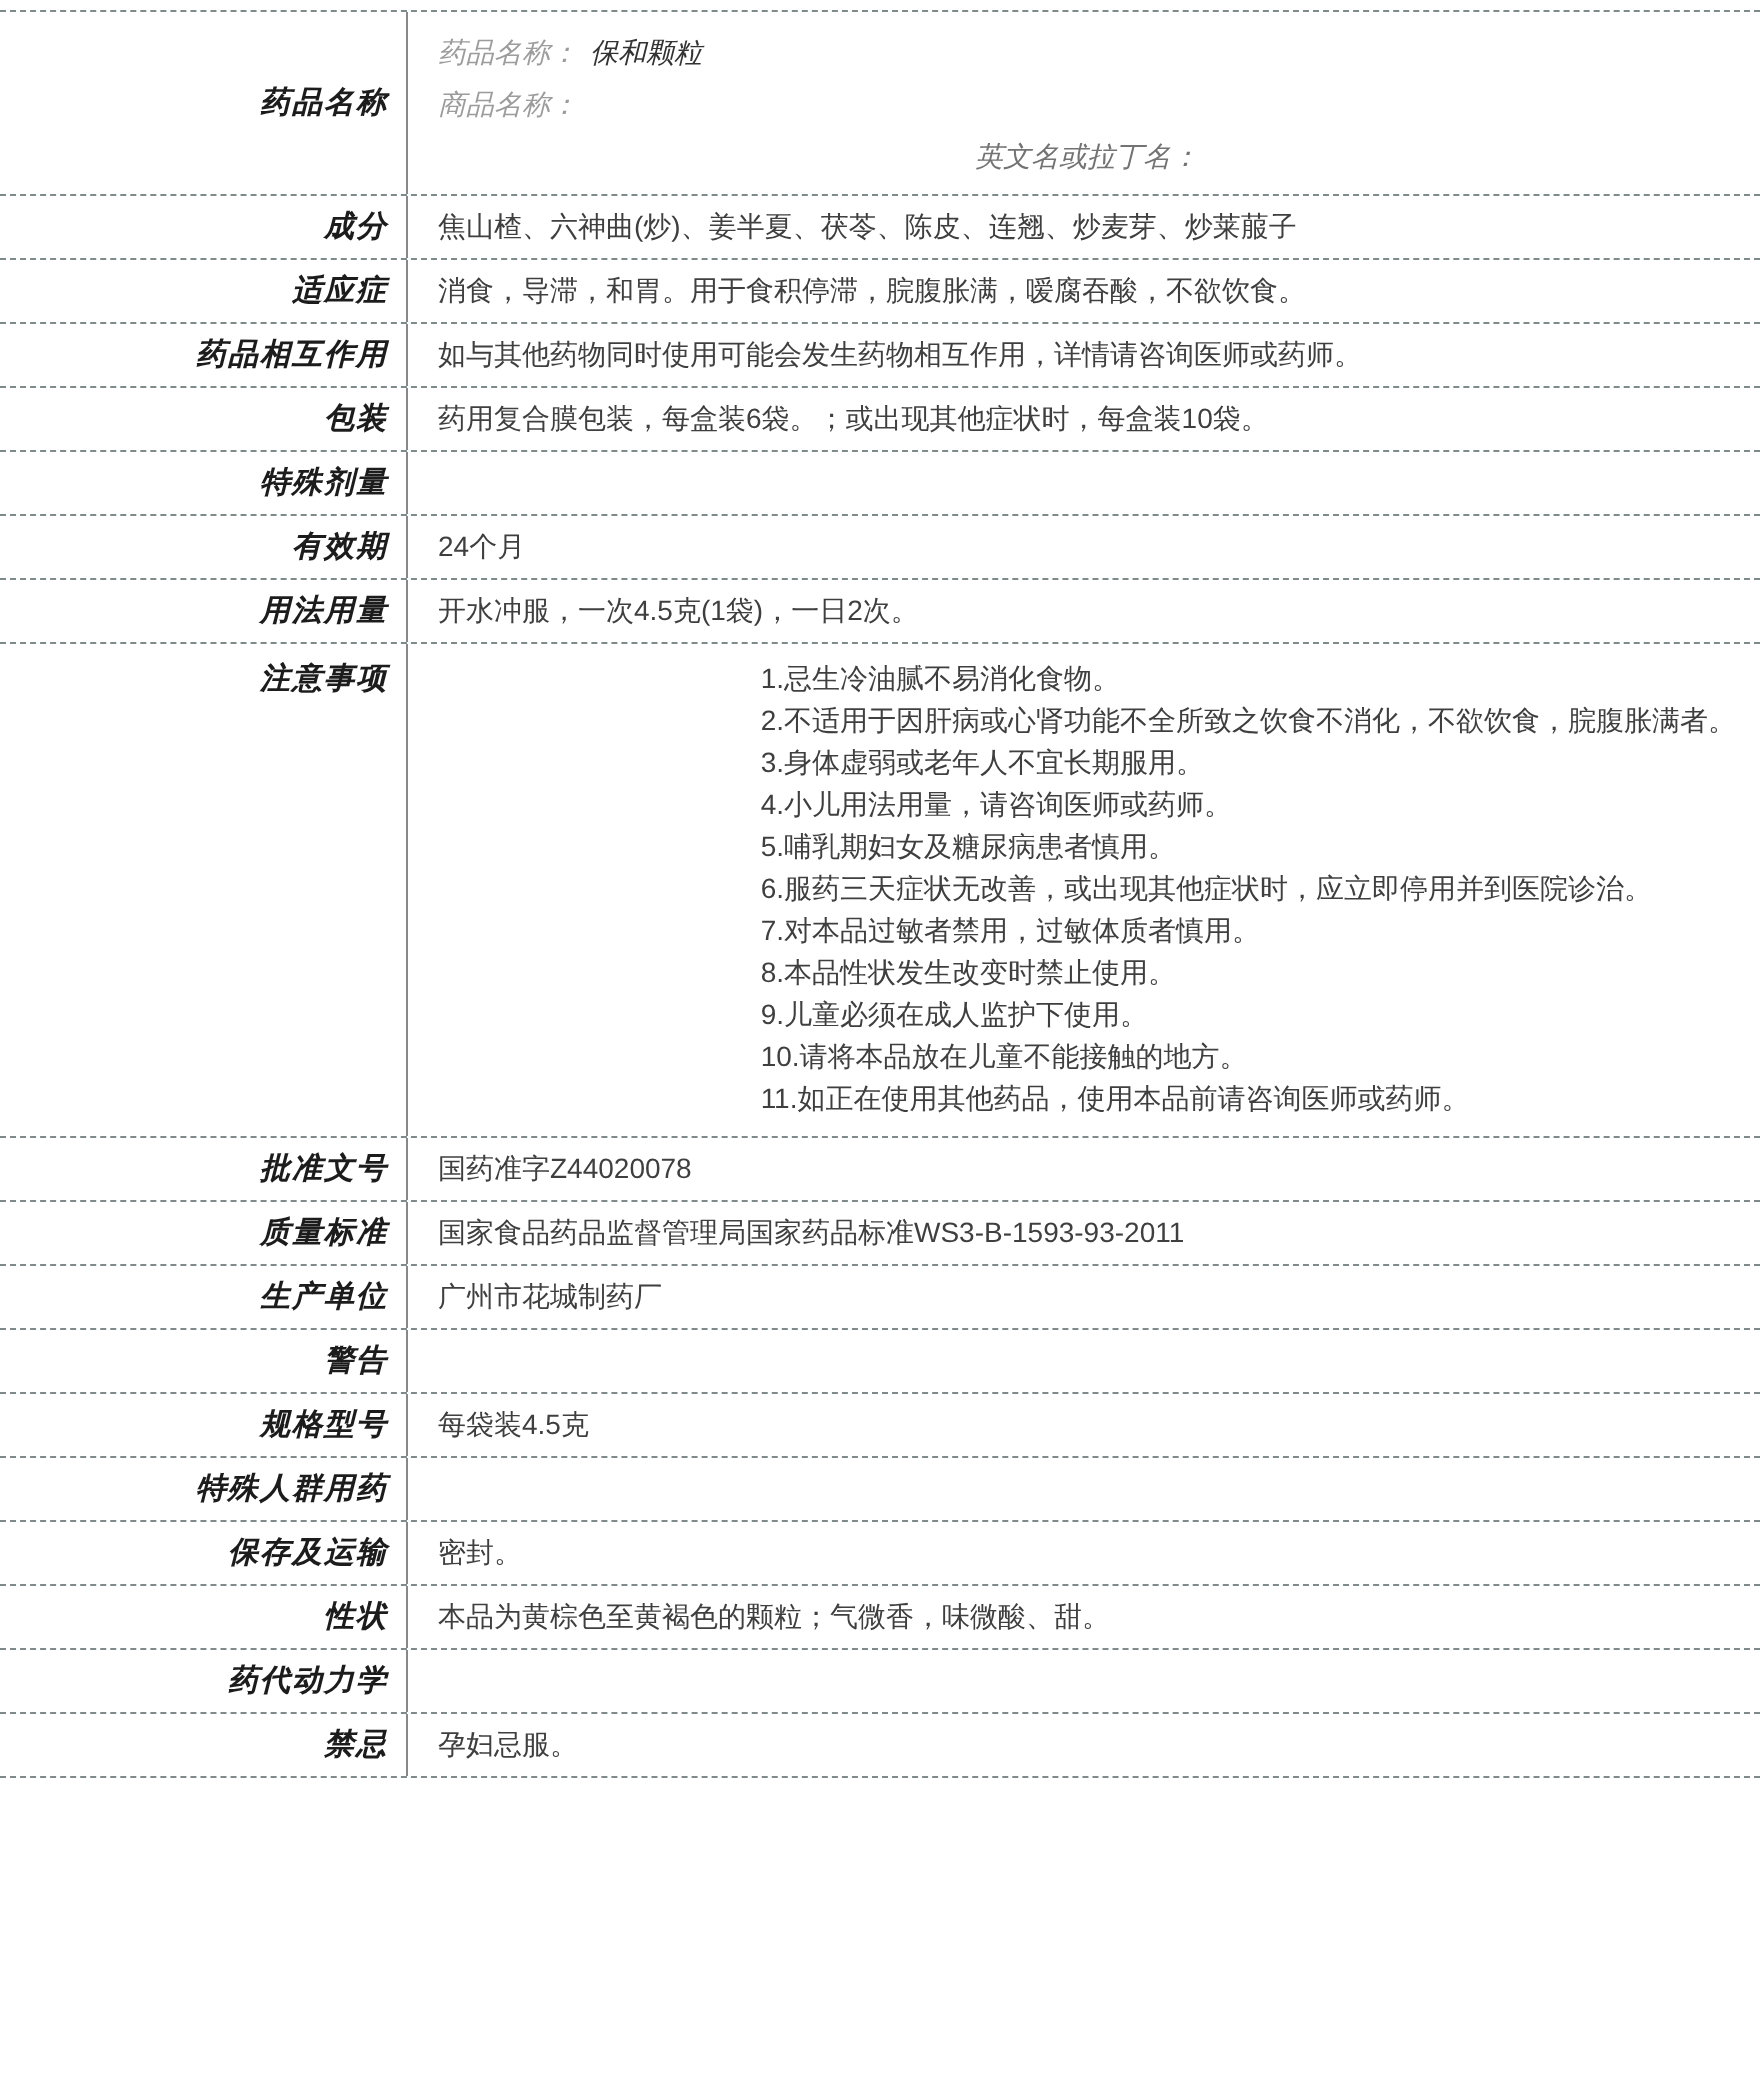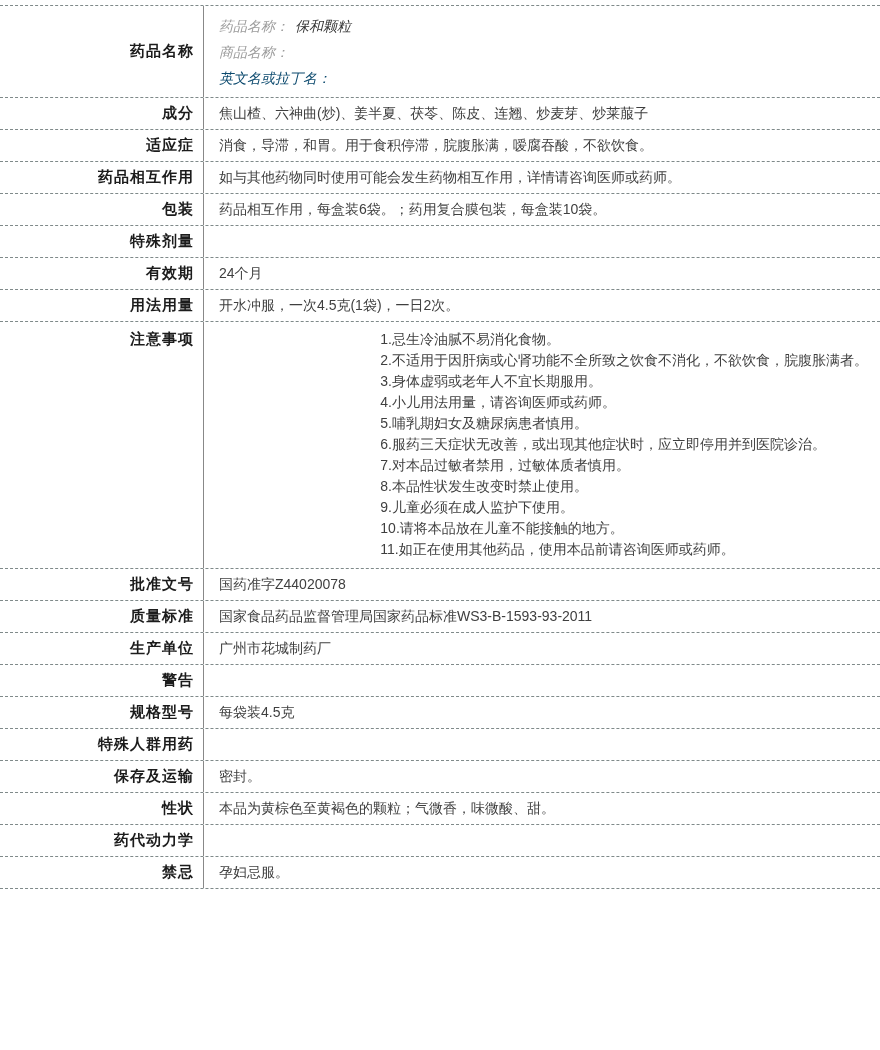--- a/index.html
+++ b/index.html
@@ -27,20 +27,21 @@
     box-sizing: border-box;
     border-right: 1px solid #888888;
     display: flex;
     align-items: center;
     justify-content: flex-end;
     padding: 4px 9px 4px 4px;
     font-size: 15px;
     font-weight: bold;
     color: #1c1c1c;
     letter-spacing: 1px;
+    font-style: italic;
   }
   .row.top-align .label-cell {
     align-items: flex-start;
     padding-top: 8px;
   }
   .value-cell {
     flex: 1;
     box-sizing: border-box;
     display: flex;
     align-items: center;
@@ -66,21 +67,21 @@
     display: block;
     padding-top: 7px;
     padding-bottom: 6px;
   }
   .name-line {
     line-height: 26px;
     font-size: 14px;
     font-style: italic;
   }
   .gray-label { color: #9c9c9c; }
-  .light-label { color: #0c4a6e; }
+  .light-label { color: #737373; text-align: center; }
   .name-value { color: #333333; padding-left: 6px; }
 </style>
 </head>
 <body>
 
 <div class="drug-table">
 
   <div class="row name-row">
     <div class="label-cell">药品名称</div>
     <div class="value-cell name-values">
@@ -107,21 +108,21 @@
   <div class="row">
     <div class="label-cell">药品相互作用</div>
     <div class="value-cell">
         <span class="value-text">如与其他药物同时使用可能会发生药物相互作用，详情请咨询医师或药师。</span>
       </div>
   </div>
 
   <div class="row">
     <div class="label-cell">包装</div>
     <div class="value-cell">
-        <span class="value-text">药品相互作用，每盒装6袋。；药用复合膜包装，每盒装10袋。</span>
+        <span class="value-text">药用复合膜包装，每盒装6袋。；或出现其他症状时，每盒装10袋。</span>
       </div>
   </div>
 
   <div class="row">
     <div class="label-cell">特殊剂量</div>
     <div class="value-cell">
         <span class="value-text"></span>
       </div>
   </div>
 

